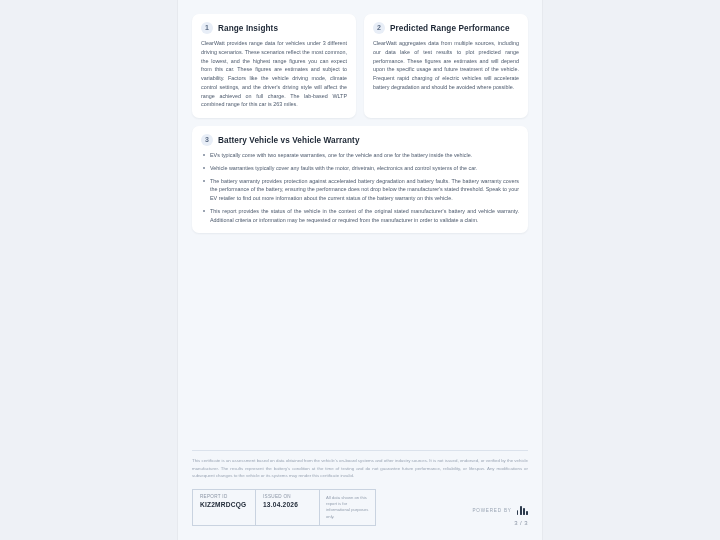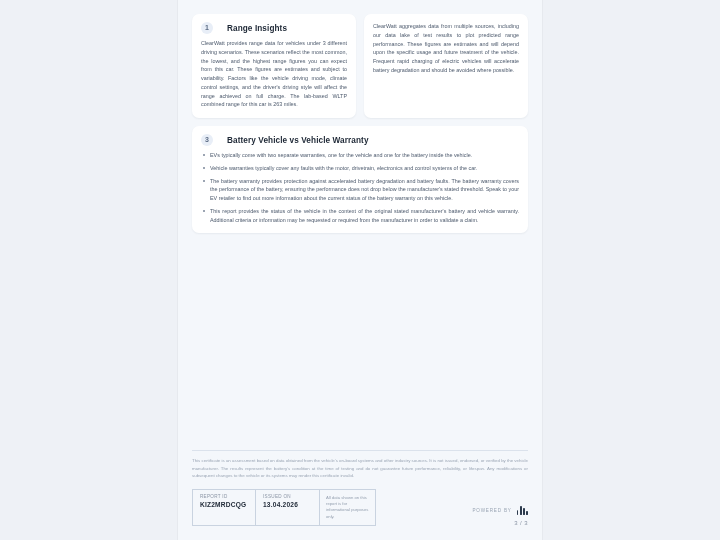--- a/index.html
+++ b/index.html
@@ -54,21 +54,21 @@
     border-radius: 7px;
     padding: 8px 9px 9px 9px;
     box-shadow: 0 1px 2px rgba(16,30,54,0.06);
   }
   .card.half { width: 50%; }
   .card.full { width: 100%; margin-top: 8px; }
 
   .card-head {
     display: flex;
     align-items: center;
-    gap: 14px;
+    gap: 5px;
     margin-bottom: 5px;
   }
   .badge {
     width: 12px;
     height: 12px;
     border-radius: 50%;
     background: #e8eef7;
     color: #5b6b84;
     font-size: 7px;
     line-height: 12px;
@@ -220,20 +220,24 @@
 
         <div class="card half">
           <div class="card-head">
             <span class="badge">1</span>
             <span class="card-title">Range Insights</span>
           </div>
           <div class="card-body">ClearWatt provides range data for vehicles under 3 different driving scenarios. These scenarios reflect the most common, the lowest, and the highest range figures you can expect from this car. These figures are estimates and subject to variability. Factors like the vehicle driving mode, climate control settings, and the driver's driving style will affect the range achieved on full charge. The lab-based WLTP combined range for this car is 263 miles.</div>
         </div>
 
         <div class="card half">
+          <div class="card-head">
+            <span class="badge">2</span>
+            <span class="card-title">Predicted Range Performance</span>
+          </div>
           <div class="card-body">ClearWatt aggregates data from multiple sources, including our data lake of test results to plot predicted range performance. These figures are estimates and will depend upon the specific usage and future treatment of the vehicle. Frequent rapid charging of electric vehicles will accelerate battery degradation and should be avoided where possible.</div>
         </div>
 
       </div>
 
       <div class="card full">
         <div class="card-head">
           <span class="badge">3</span>
           <span class="card-title">Battery Vehicle vs Vehicle Warranty</span>
         </div>

